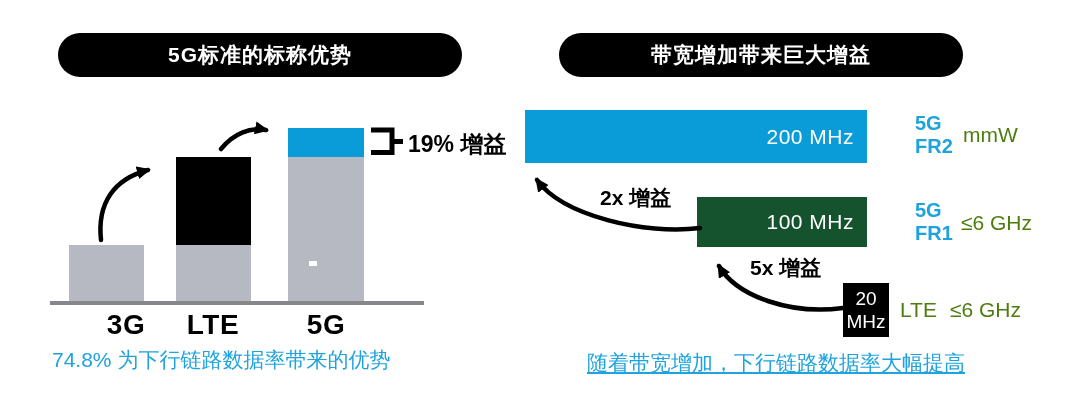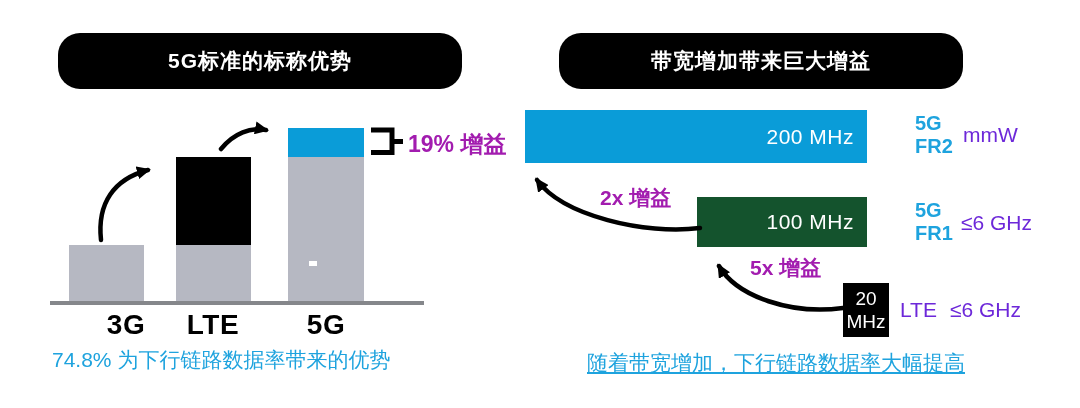--- a/index.html
+++ b/index.html
@@ -2,39 +2,39 @@
 <html><head>
 <meta charset="utf-8">
 <style>
   html,body{margin:0;padding:0;background:#ffffff;}
   .canvas{
     position:relative;width:1080px;height:408px;background:#ffffff;
     font-family:"Liberation Sans","DejaVu Sans",sans-serif;overflow:hidden;
   }
   .abs{position:absolute;}
   .pill{
-    position:absolute;top:33px;width:404px;height:56px;background:#000;
+    position:absolute;top:33px;width:404px;height:44px;background:#000;
     border-radius:22px;display:flex;align-items:center;justify-content:center;
     color:#fff;font-size:21px;font-weight:700;letter-spacing:1px;
   }
   .bar{position:absolute;}
   .cat-label{
     position:absolute;top:309px;transform:translateX(-50%);
     font-size:28px;font-weight:700;color:#000;letter-spacing:0.5px;
   }
   .caption{position:absolute;font-size:21px;font-weight:500;color:#1EA3DE;white-space:nowrap;}
-  .gain-text{position:absolute;font-size:21px;font-weight:700;color:#a21caf;white-space:nowrap;}
+  .gain-text{position:absolute;font-size:21px;font-weight:700;color:#000000;white-space:nowrap;}
   .hbar-text{
     position:absolute;inset:0;display:flex;align-items:center;justify-content:flex-end;
     padding-right:13px;color:#fff;font-size:21px;font-weight:500;letter-spacing:0.5px;
   }
   .side-tech{
     position:absolute;color:#1EA3DE;font-size:20px;font-weight:600;line-height:23px;white-space:nowrap;
   }
-  .side-spec{position:absolute;color:#6d28d9;font-size:21px;font-weight:500;white-space:nowrap;}
+  .side-spec{position:absolute;color:#4d7c0f;font-size:21px;font-weight:500;white-space:nowrap;}
   .box20{
     position:absolute;left:843px;top:283px;width:46px;height:54px;background:#000;
     display:flex;flex-direction:column;align-items:center;justify-content:center;
     color:#fff;font-size:19px;font-weight:500;line-height:23px;
   }
   svg.overlay{position:absolute;left:0;top:0;pointer-events:none;}
 </style>
 </head>
 <body>
 

